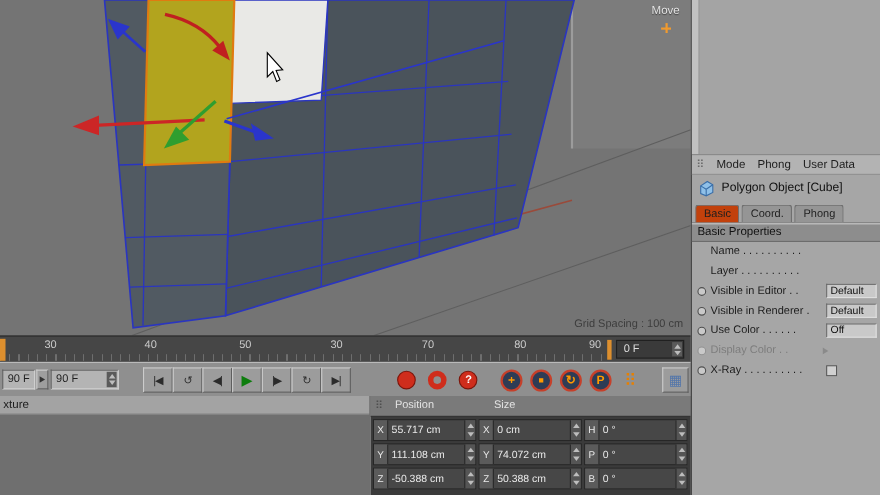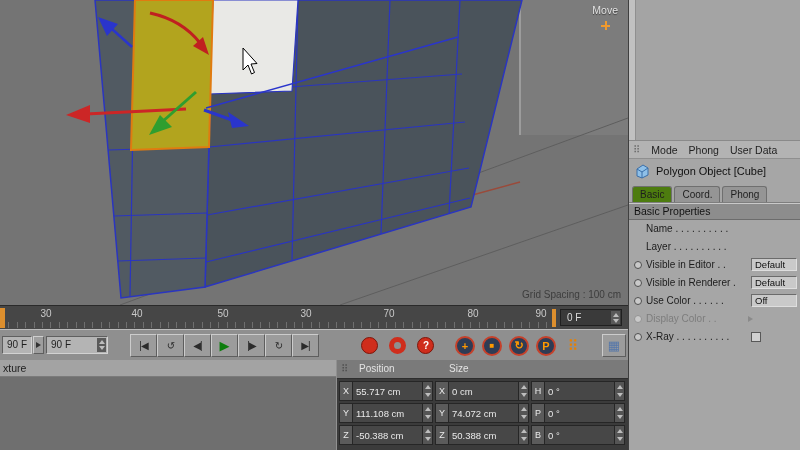--- a/index.html
+++ b/index.html
@@ -84,21 +84,21 @@
   .rp-scroll { position:absolute; left:0; top:0; width:7px; height:100%; background:#c1c1c1;
       border-right:1px solid #8f8f8f; }
   .mode-bar { height:18px; background:#b3b3b3; border-bottom:1px solid #8f8f8f;
       display:flex; align-items:center; gap:11px; font-size:10.5px; color:#1f1f1f; padding-left:4px; }
   .mode-bar .grip { color:#6a6a6a; font-size:10px; }
   .obj-row { height:24px; display:flex; align-items:center; gap:6px; padding-left:6px;
       font-size:11px; color:#101010; }
   .tabs { height:20px; padding-left:3px; border-bottom:1px solid #7e7e7e; display:flex; align-items:flex-end; gap:2px; }
   .tab { font-size:10px; padding:2px 7px; background:#959595; border:1px solid #6f6f6f; border-bottom:none;
       border-radius:3px 3px 0 0; color:#1e1e1e; }
-  .tab.active { background:#4d7c0f; }
+  .tab.active { background:#c2410c; }
   .sect { height:17px; background:#8d8d8d; border-top:1px solid #c9c9c9; border-bottom:1px solid #6c6c6c;
       font-size:10.5px; font-weight:normal; color:#121212; line-height:15px; padding-left:5px; }
   .prow { position:relative; height:18px; font-size:10px; color:#1c1c1c; line-height:18px;
       padding-left:17px; white-space:nowrap; overflow:hidden; }
   .prow.grayed { color:#7d7d7d; }
   .dotc { position:absolute; left:5px; top:5px; width:8px; height:8px; border-radius:50%;
       border:1px solid #4f4f4f; background:#c9c9c9; }
   .dotc.gray { border-color:#939393; }
   .afield { position:absolute; right:3px; top:2px; width:46px; height:13px; background:#c9c9c9;
       border:1px solid; border-color:#6b6b6b #dedede #dedede #6b6b6b; font-size:9.5px; line-height:11px;

